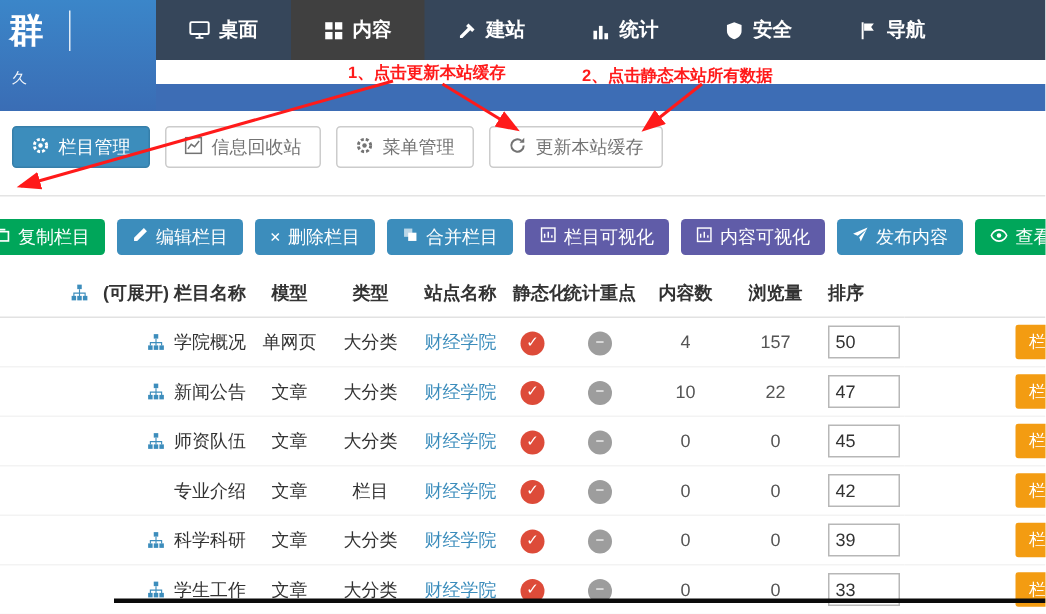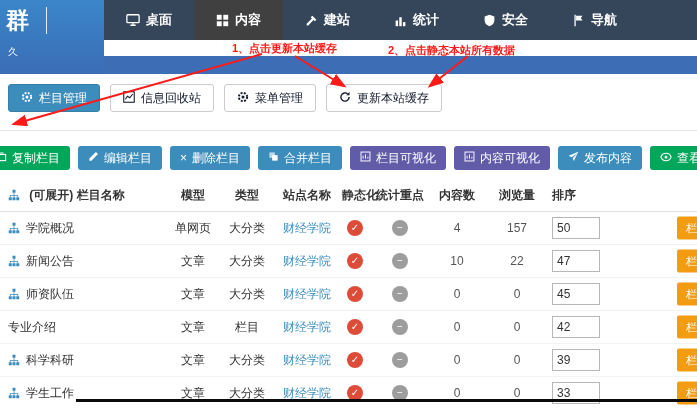--- a/index.html
+++ b/index.html
@@ -23,36 +23,36 @@
   .nav-item.active{background:#404040;}
   .nav-item svg{display:block;}
   
   .note{position:absolute;color:#ff1a1a;font-size:11px;font-weight:bold;z-index:8;white-space:nowrap;}
   .note1{top:41px;left:232px;}
   .note2{top:43px;left:388px;}
   .arrows{position:absolute;top:0;left:0;z-index:7;pointer-events:none;}
   
   .action-bar{position:absolute;top:84px;left:8px;display:flex;gap:10px;z-index:2;}
   .btn{height:28px;padding:0 12px;font-size:12px;display:inline-flex;align-items:center;gap:6px;
-    border:1px solid #ccc;background:#fff;color:#0f172a;cursor:pointer;border-radius:3px;white-space:nowrap;}
+    border:1px solid #ccc;background:#fff;color:#737373;cursor:pointer;border-radius:3px;white-space:nowrap;}
   .btn.primary{background:#3c8dbc;border-color:#367fa9;color:#fff;justify-content:space-between;}
   .section-divider{position:absolute;top:130px;left:0;right:0;height:1px;background:#e4e4e4;}
   
   .toolbar{position:absolute;top:146px;left:-14px;display:flex;gap:8px;z-index:2;}
   .tbtn{height:24px;padding:0 10px;font-size:12px;color:#fff;border:none;border-radius:3px;
     display:inline-flex;align-items:center;gap:5px;cursor:pointer;white-space:nowrap;}
   .tbtn.green{background:#00a65a;}
   .tbtn.blue{background:#3c8dbc;}
   .tbtn.purple{background:#605ca8;}
   
   table{position:absolute;top:180px;left:0;width:697px;border-collapse:collapse;table-layout:fixed;
     font-size:12px;color:#333;z-index:2;}
   th{font-weight:bold;padding:7px 4px;border-bottom:1px solid #e2e2e2;text-align:center;white-space:nowrap;}
   td{padding:5px 4px;border-bottom:1px solid #f3f3f3;text-align:center;white-space:nowrap;height:18px;}
-  th.c-name,td.c-name{text-align:left;padding-left:8px;}
+  th.c-name,td.c-name{text-align:right;padding-left:8px;}
   th.c-sort,td.c-sort{text-align:left;}
   .tree-ico{color:#3c8dbc;margin-right:6px;vertical-align:-2px;display:inline-block;}
   .c-count,.c-views{color:#555;}
   .site-link{color:#3c8dbc;text-decoration:none;cursor:pointer;}
   .badge{display:inline-block;width:16px;height:16px;border-radius:50%;color:#fff;font-size:10px;
     line-height:16px;text-align:center;cursor:pointer;}
   .badge.red{background:#dd4b39;}
   .badge.gray{background:#9d9d9d;}
   .sort-input{width:38px;height:18px;border:1px solid #b7b7b7;font-size:12px;padding:1px 4px;
     font-family:"Liberation Sans","DejaVu Sans",sans-serif;color:#333;}

